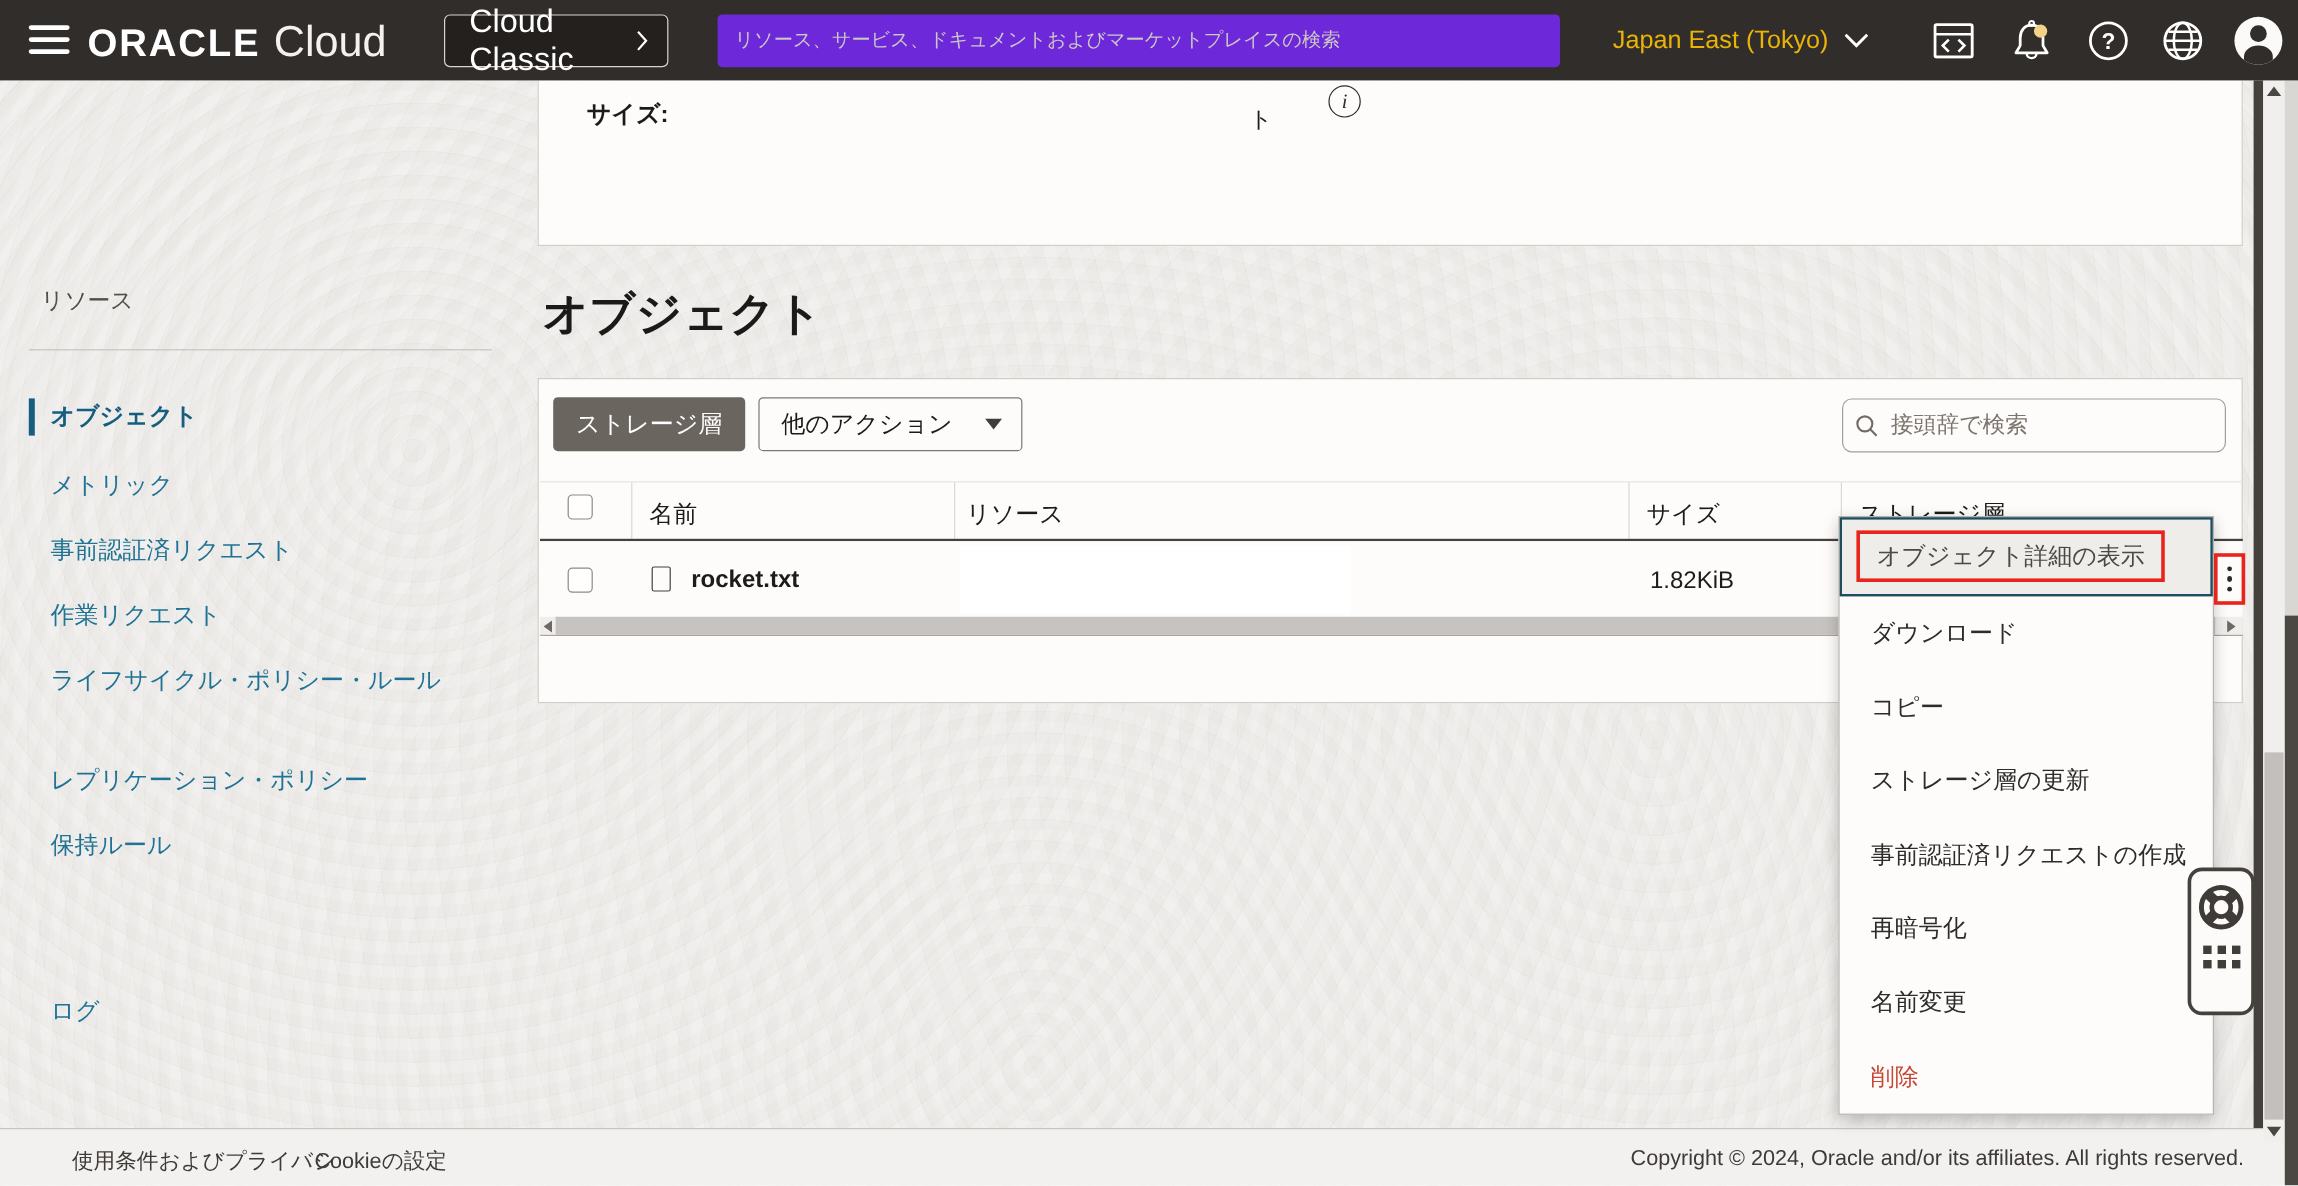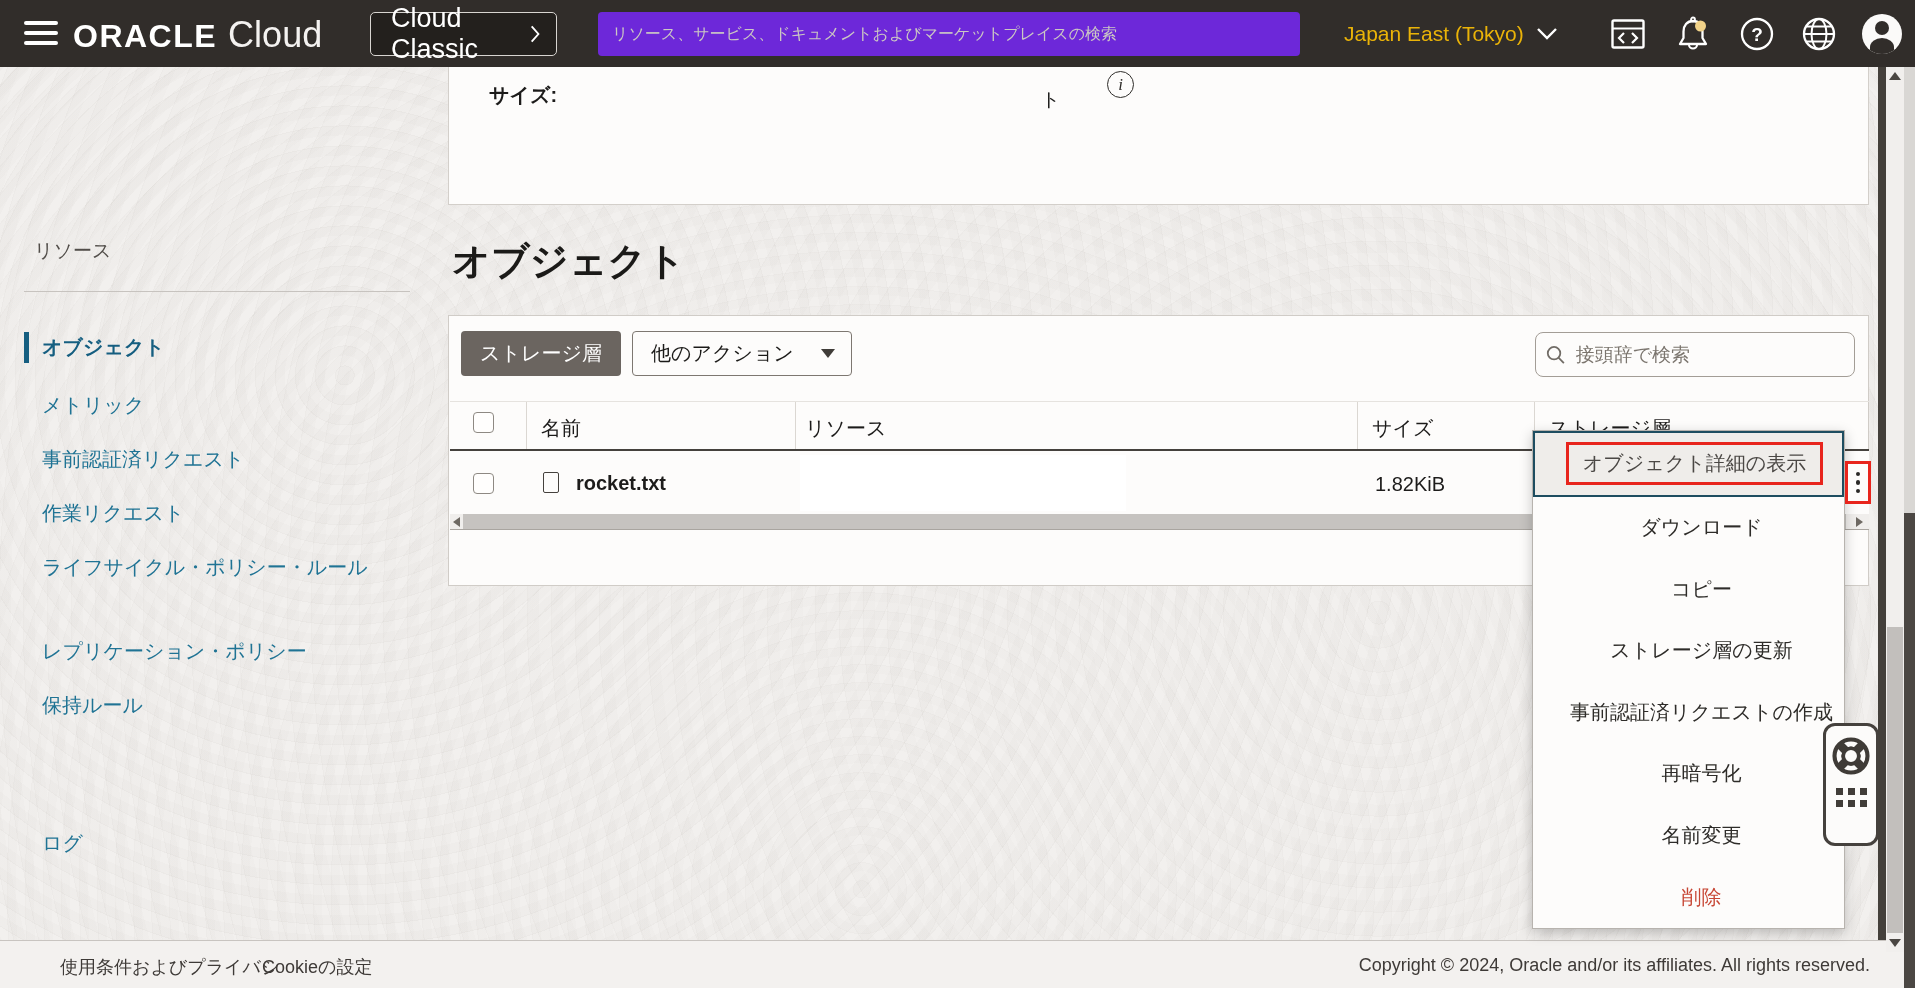--- a/index.html
+++ b/index.html
@@ -57,21 +57,21 @@
   .cell{position:absolute;font-size:20px;color:#1d1c1b;}
   
   #hscroll-track{position:absolute;left:1px;top:198px;width:1419px;height:16px;background:#f0eeec;border-bottom:1px solid #a9a5a0;box-sizing:border-box;}
   #hscroll-thumb{position:absolute;left:13px;top:0px;width:1383px;height:15px;background:#c6c3c0;cursor:pointer;}
   .tri-left{width:0;height:0;border-top:5px solid transparent;border-bottom:5px solid transparent;border-right:7px solid #6e6963;}
   .tri-right{width:0;height:0;border-top:5px solid transparent;border-bottom:5px solid transparent;border-left:7px solid #6e6963;}
   
   #ctx-menu{position:absolute;left:1532px;top:430px;width:313px;height:499px;background:#fdfcfb;
        border:1px solid #b7b3ae;box-shadow:0 4px 12px rgba(0,0,0,0.22);box-sizing:border-box;
        display:flex;flex-direction:column;z-index:30;}
-  .ctx-item{flex:1;display:flex;align-items:center;padding-left:26px;font-size:20px;color:#2e2c29;cursor:pointer;justify-content:center;}
+  .ctx-item{flex:1;display:flex;align-items:center;padding-left:26px;font-size:20px;color:#2e2c29;cursor:pointer;}
   .ctx-item.highlight{background:#efedea;border:2px solid #1e4d60;padding-left:0;color:#4b4845;}
   .ctx-item.danger{color:#c74634;}
   .red-box{border:3px solid #e8251d;}
   
   #kebab-box{position:absolute;left:1845px;top:461px;width:26px;height:43px;background:#fdfcfb;
        border:3px solid #e8251d;box-sizing:border-box;display:flex;flex-direction:column;align-items:center;
        justify-content:center;gap:4px;z-index:31;cursor:pointer;}
   .kdot{width:4.5px;height:4.5px;border-radius:50%;background:#2b2927;}
   
   #help-widget{position:absolute;left:1823px;top:723px;width:56px;height:123px;background:#fcfbfa;

